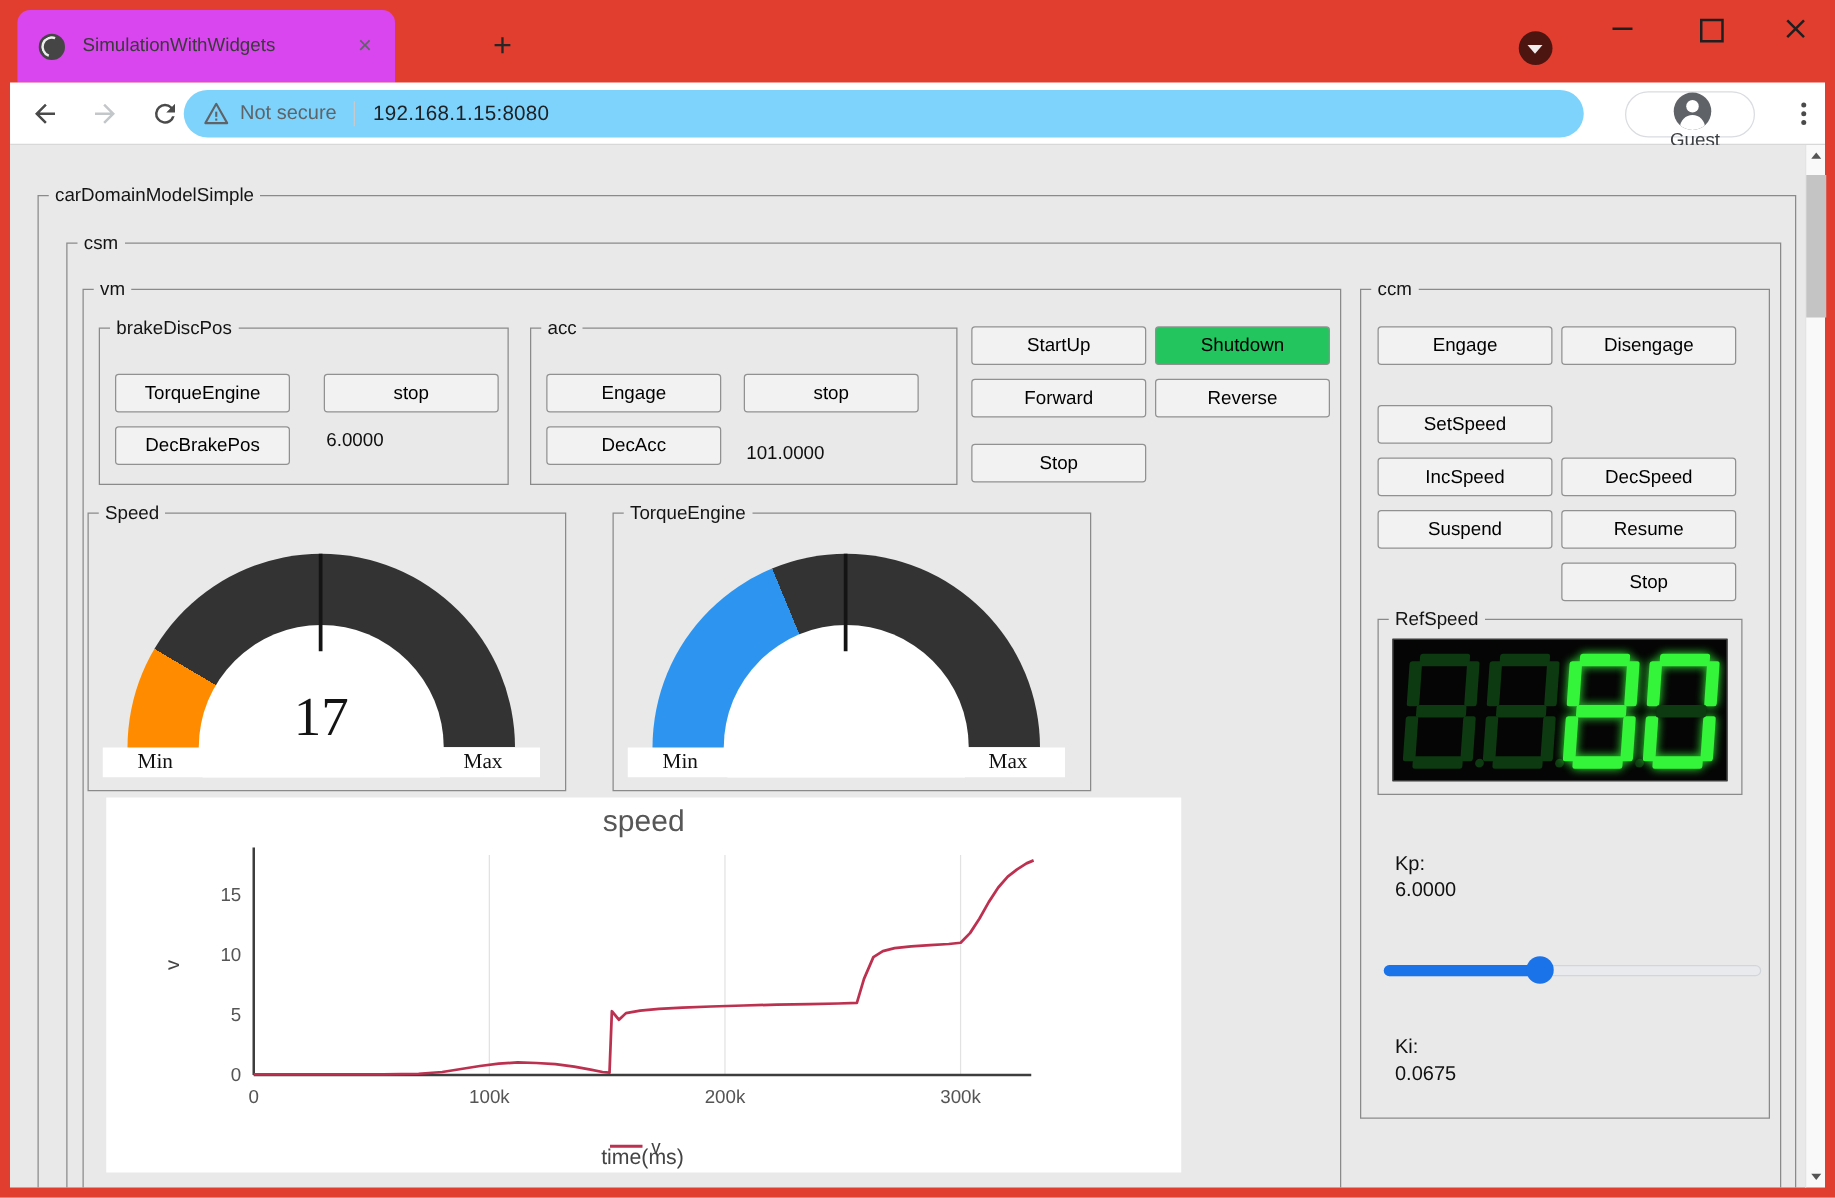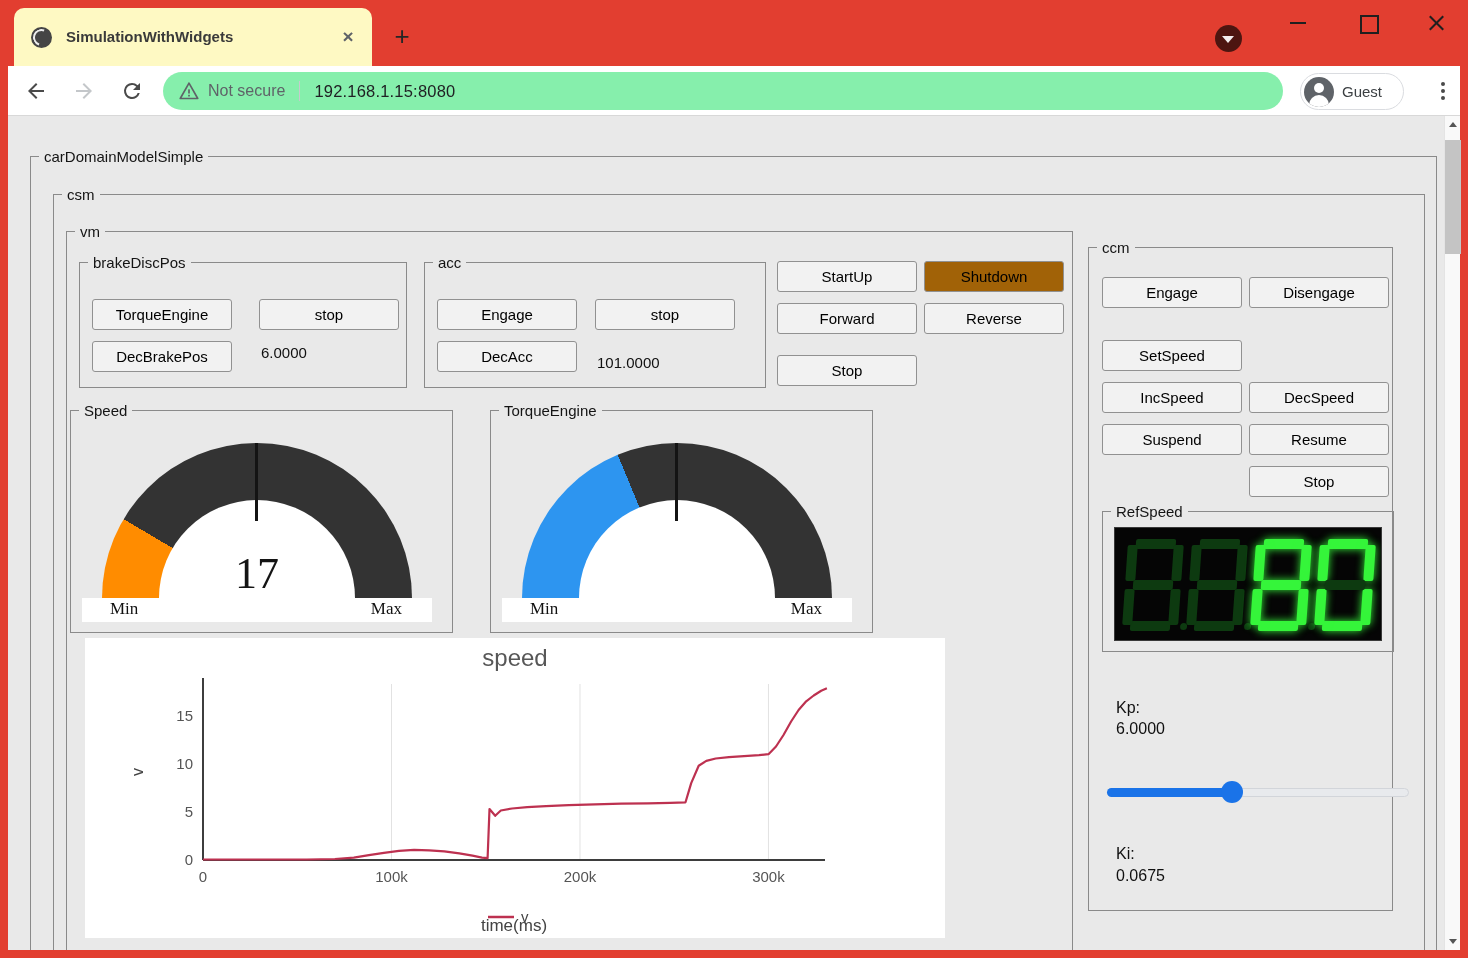--- a/index.html
+++ b/index.html
@@ -2,60 +2,60 @@
 <html><head>
 <meta charset="utf-8">
 <style>
   * { box-sizing: border-box; margin: 0; padding: 0; }
   html,body { width:1468px; height:958px; overflow:hidden; }
   body { font-family:"Liberation Sans","DejaVu Sans",sans-serif; background:#777; }
   .window { position:relative; width:1468px; height:958px; background:#e23e30; overflow:hidden; }
 
   
   .tabbar { position:absolute; left:0; top:0; width:1468px; height:66px; }
-  .tab { position:absolute; left:14px; top:8px; width:358px; height:58px; background:#fef9c3; border-radius:10px 10px 0 0;font-weight:bold; }
+  .tab { position:absolute; left:14px; top:8px; width:302px; height:58px; background:#d946ef; border-radius:10px 10px 0 0; }
   .favicon { position:absolute; left:17px; top:19px; width:21px; height:21px; border-radius:50%; background:#454545; }
   .favicon::after { content:""; position:absolute; left:2px; top:2px; width:13px; height:13px; border-radius:50%;
     border:2px solid transparent; border-top-color:rgba(255,255,255,.9); border-left-color:rgba(255,255,255,.9); transform:rotate(-25deg); }
   .tab-title { position:absolute; left:52px; top:20px; font-size:15px; color:#3a3a3a; white-space:nowrap; }
   .tab-close { position:absolute; right:12px; top:17px; width:24px; height:24px; }
   .tab-close::after { content:"×"; position:absolute; left:0; top:0; width:24px; height:24px; text-align:center; line-height:23px; font-size:19px; color:#5f6368; }
   .newtab { position:absolute; left:388px; top:23px; width:28px; height:28px; color:#262626; font-size:26px; line-height:27px; text-align:center; font-weight:300; }
   .tab-search { position:absolute; left:1215px; top:25px; width:27px; height:27px; border-radius:50%; background:rgba(0,0,0,0.66); }
   .caret-down { position:absolute; left:7px; top:11px; width:0; height:0; border-left:6px solid transparent; border-right:6px solid transparent; border-top:7px solid #f2eeee; }
   .win-btn { position:absolute; top:9px; width:30px; height:30px; }
   .win-min { left:1283px; } .win-max { left:1352px; } .win-close { left:1421px; }
   .win-min::after { content:""; position:absolute; left:7px; top:13px; width:16px; height:2px; background:#1f1f1f; }
   .win-max::after { content:""; position:absolute; left:8px; top:6px; width:15px; height:15px; border:2px solid #1f1f1f; }
   .xbar { position:absolute; left:6px; top:13px; width:19px; height:2px; background:#1f1f1f; }
   .xbar.a { transform:rotate(45deg); } .xbar.b { transform:rotate(-45deg); }
 
   
   .navbar { position:absolute; left:8px; top:66px; width:1452px; height:50px; background:#fff; border-bottom:1px solid #d8d8d8; }
   .nav-icon { position:absolute; top:9px; width:32px; height:32px; display:flex; align-items:center; justify-content:center; }
-  .omnibox { position:absolute; left:155px; top:6px; width:1120px; height:38px; background:#86efac; border-radius:19px; display:flex; align-items:center; padding:0 16px; }
+  .omnibox { position:absolute; left:139px; top:6px; width:1120px; height:38px; background:#7dd3fc; border-radius:19px; display:flex; align-items:center; padding:0 16px; }
   .omni-icon { display:flex; align-items:center; }
   .security-label { font-size:16px; color:#5f6368; margin-left:9px; }
   .omni-divider { width:1px; height:20px; background:#c7cacd; margin:0 14px; display:inline-block; }
   .url-text { font-size:16.5px; color:#202124; letter-spacing:.2px; }
-  .profile { position:absolute; left:1292px; top:7px; width:104px; height:37px; border:1px solid #dadce0; border-radius:19px; background:#fff; display:flex; align-items:center; }
+  .profile { position:absolute; left:1292px; top:7px; width:104px; height:37px; border:1px solid #dadce0; border-radius:19px; background:#fff; display:flex; align-items:center;flex-direction:column; }
   .avatar { position:relative; width:30px; height:30px; border-radius:50%; background:#5f6368; margin-left:3px; overflow:hidden; flex:none; }
   .avatar::before { content:""; position:absolute; left:10px; top:6px; width:10px; height:10px; border-radius:50%; background:#fff; }
   .avatar::after { content:""; position:absolute; left:5px; top:18px; width:20px; height:12px; border-radius:10px 10px 0 0; background:#fff; }
   .profile-label { margin-left:8px; font-size:15px; color:#3c4043; }
   .kebab { position:absolute; left:1419px; top:9px; width:32px; height:32px; }
   .kebab i { position:absolute; left:14px; width:4px; height:4px; border-radius:50%; background:#4a4a4a; }
   .kebab i:nth-child(1){top:7px;} .kebab i:nth-child(2){top:14px;} .kebab i:nth-child(3){top:21px;}
 
   
   .page { position:absolute; left:8px; top:116px; width:1436px; height:834px; background:#e9e9e9; overflow:hidden; font-size:15px; color:#111; }
   .group { position:absolute; border:1px solid #8a8a8a; }
   .glegend { position:absolute; top:-10px; left:8px; background:#e9e9e9; padding:0 5px; font-size:15px; line-height:19px; color:#141414; white-space:nowrap; }
   .btn { position:absolute; width:140px; height:31px; background:#f2f2f2; border:1px solid #919191; border-radius:3px; font-size:15px; color:#000; text-align:center; line-height:29px; cursor:pointer; }
-  .btn.pressed { background:#a16207; }
+  .btn.pressed { background:#22c55e; }
   .val { position:absolute; font-size:15px; color:#101010; }
   .ccm-label { position:absolute; font-size:16px; color:#101010; }
 
   
   .gauge { position:absolute; width:350px; height:192px; overflow:hidden; }
   .g-arc { position:absolute; left:20px; top:13px; width:310px; height:310px; border-radius:50%; }
   .g-hole { position:absolute; left:77px; top:70px; width:196px; height:196px; border-radius:50%; background:#fff; }
   .g-needle { position:absolute; left:173px; top:13px; width:3px; height:78px; background:#141414; }
   .g-value { position:absolute; left:0; top:124px; width:100%; text-align:center; font-family:"Liberation Serif","DejaVu Serif",serif; font-size:44px; line-height:40px; color:#141414; }
   .g-strip { position:absolute; left:0; top:168px; width:100%; height:24px; background:#fff; }
@@ -228,21 +228,21 @@
                 <text x="683.4545454545454" y="244" text-anchor="middle" font-size="15" fill="#555">300k</text>
                 <polyline points="118.0,221.5 174.5,221.5 221.7,221.5 249.9,221.0 268.8,219.6 283.9,217.2 298.9,214.8 314.0,212.9 329.1,211.9 344.2,212.4 359.3,213.3 374.3,215.3 387.5,217.7 397.0,219.6 402.6,220.1 404.5,171.0 410.2,177.8 415.8,172.5 427.1,170.5 442.2,169.1 461.0,168.1 483.7,167.2 510.0,166.4 536.4,165.7 562.8,165.3 585.4,164.8 600.5,164.3 606.2,145.1 613.7,127.7 621.3,122.9 630.7,120.5 643.9,119.1 659.0,118.1 674.0,117.2 683.5,116.2 691.0,108.5 698.5,97.0 706.1,83.5 713.6,72.0 721.2,63.3 728.7,57.5 736.2,52.7 741.9,50.3" fill="none" stroke="#bd3150" stroke-width="2.2" stroke-linejoin="round"></polyline>
                 <text x="58" y="134" text-anchor="middle" font-size="16" fill="#444" transform="rotate(-90 58 134)">v</text>
                 <text x="429" y="293" text-anchor="middle" font-size="17" fill="#444">time(ms)</text>
                 <line x1="403" y1="279" x2="429" y2="279" stroke="#bd3150" stroke-width="2.5"></line>
                 <text x="436" y="284" font-size="15" fill="#444">v</text>
               </svg>
           </div>
         </div>
 
-        <div class="group" style="left:1034px;top:52px;width:305px;height:664px">
+        <div class="group" style="left:1034px;top:36px;width:328px;height:664px">
           <span class="glegend">ccm</span>
           <div class="btn" style="left:13px;top:29px">Engage</div>
           <div class="btn" style="left:160px;top:29px">Disengage</div>
           <div class="btn" style="left:13px;top:92px">SetSpeed</div>
           <div class="btn" style="left:13px;top:134px">IncSpeed</div>
           <div class="btn" style="left:160px;top:134px">DecSpeed</div>
           <div class="btn" style="left:13px;top:176px">Suspend</div>
           <div class="btn" style="left:160px;top:176px">Resume</div>
           <div class="btn" style="left:160px;top:218px">Stop</div>
 

